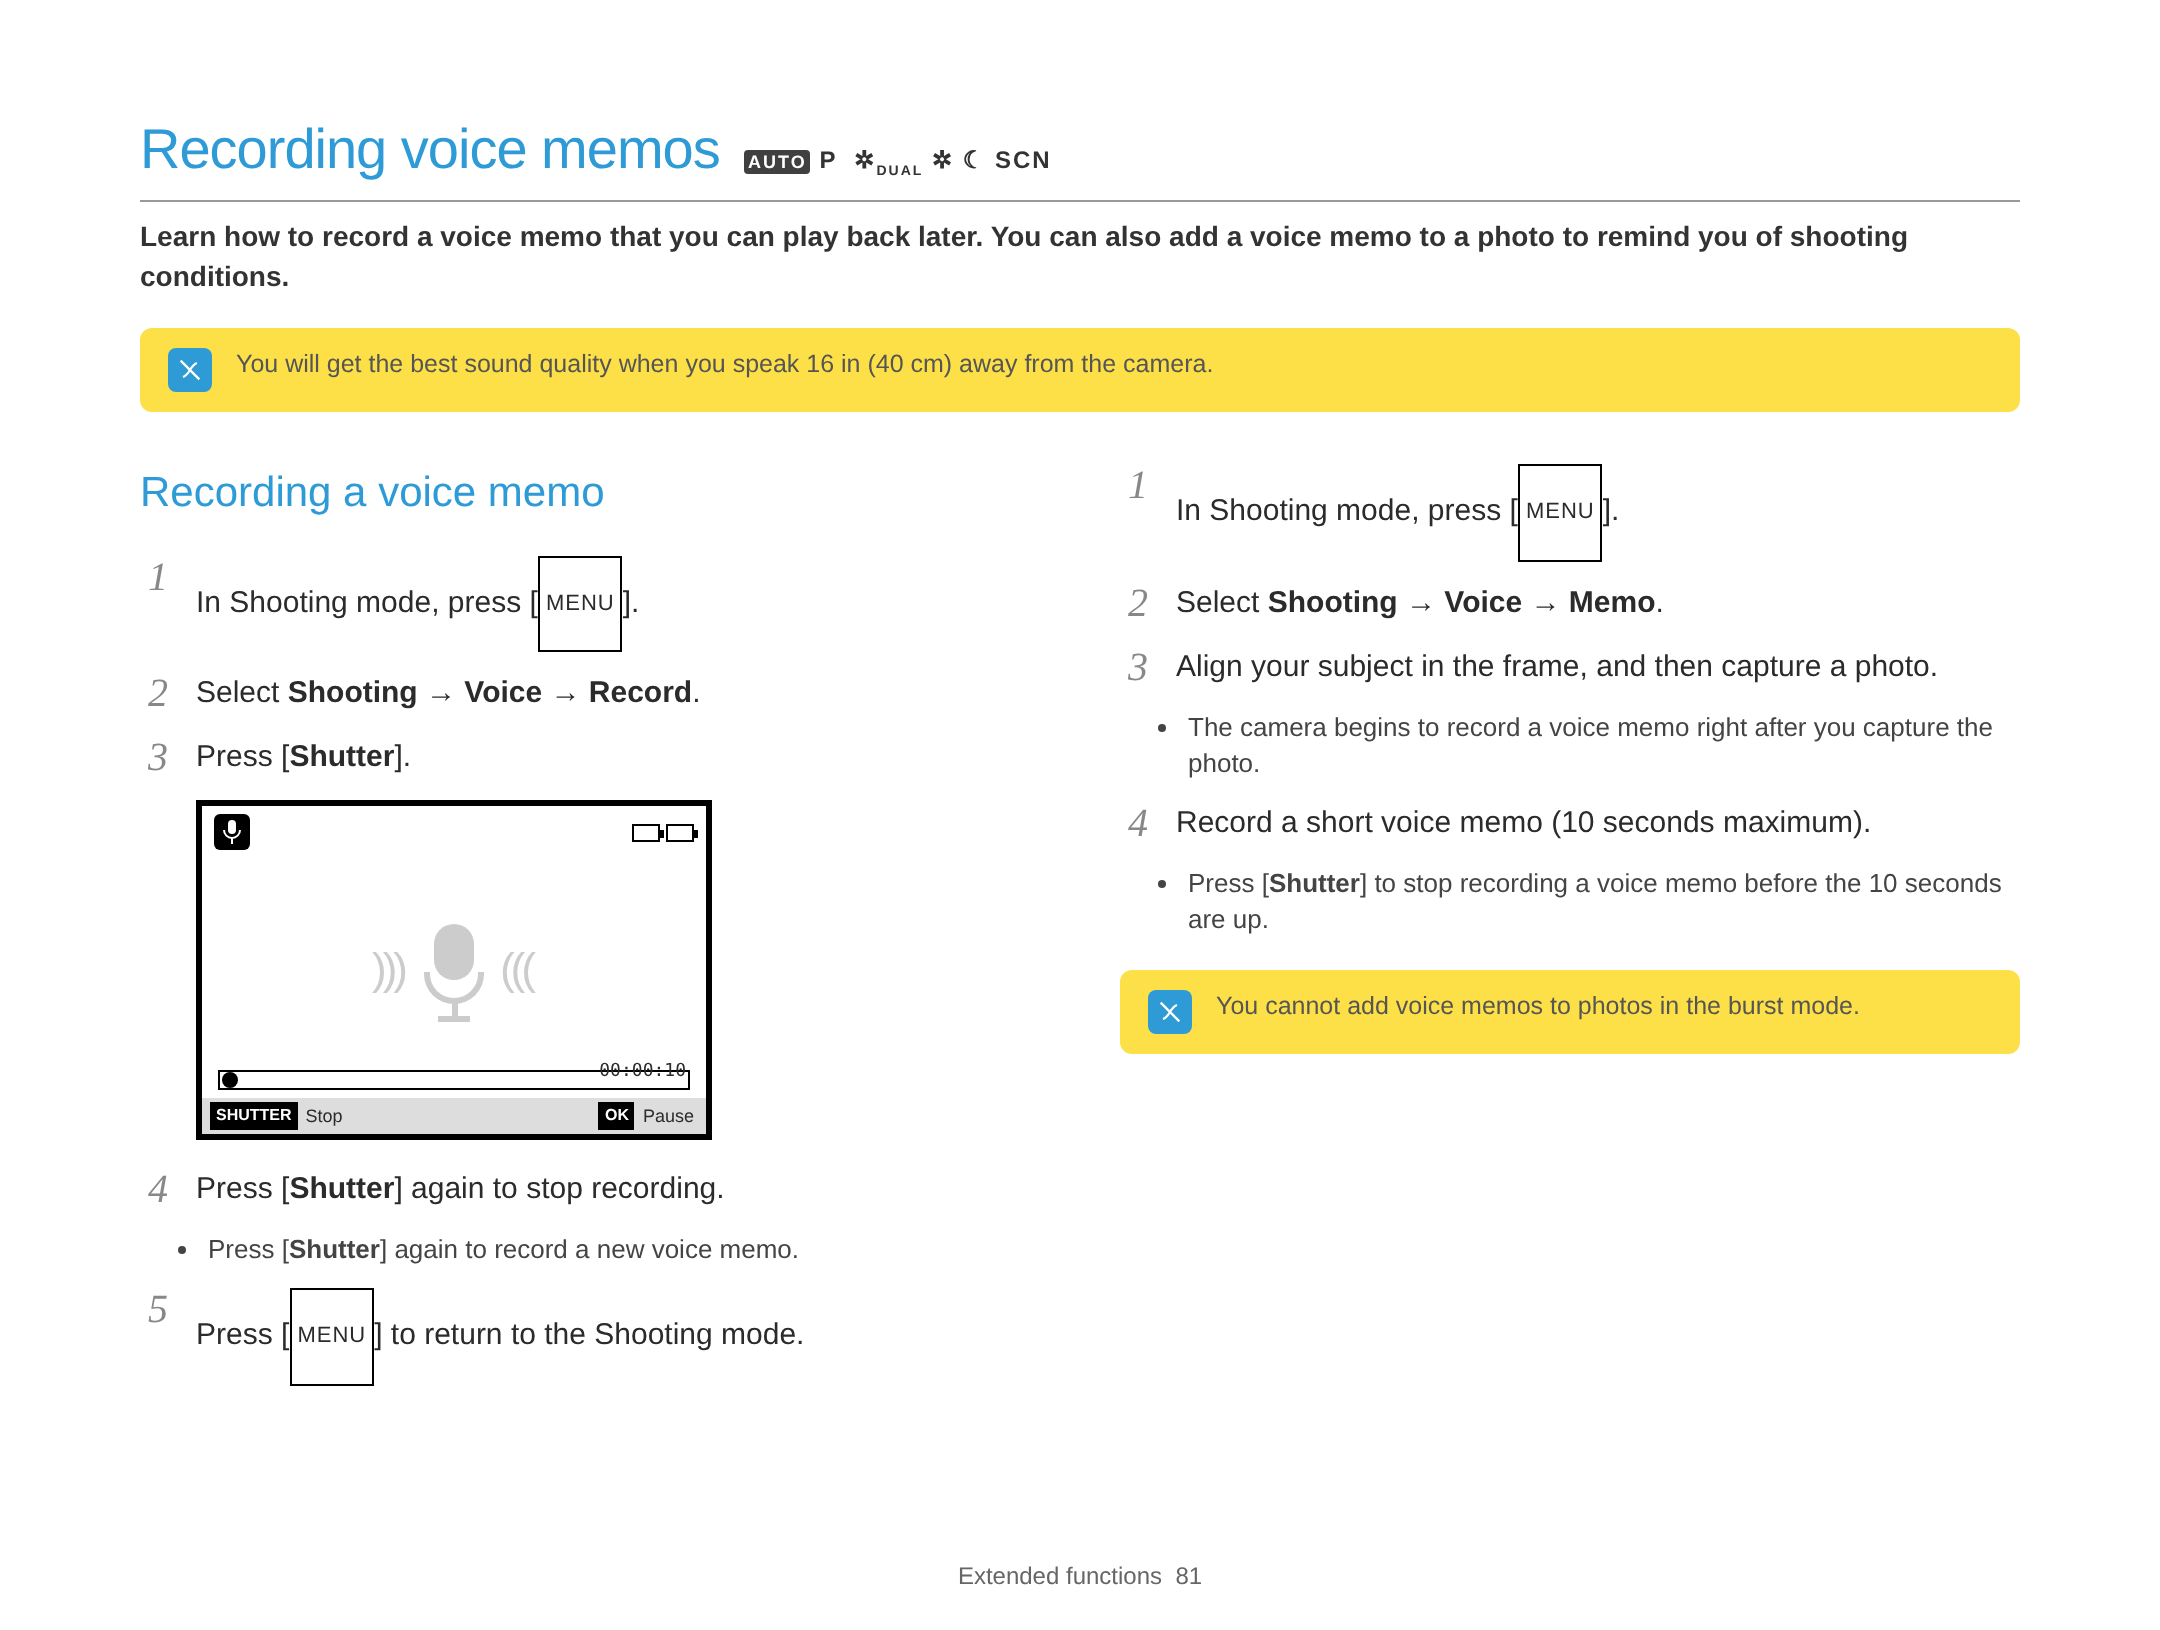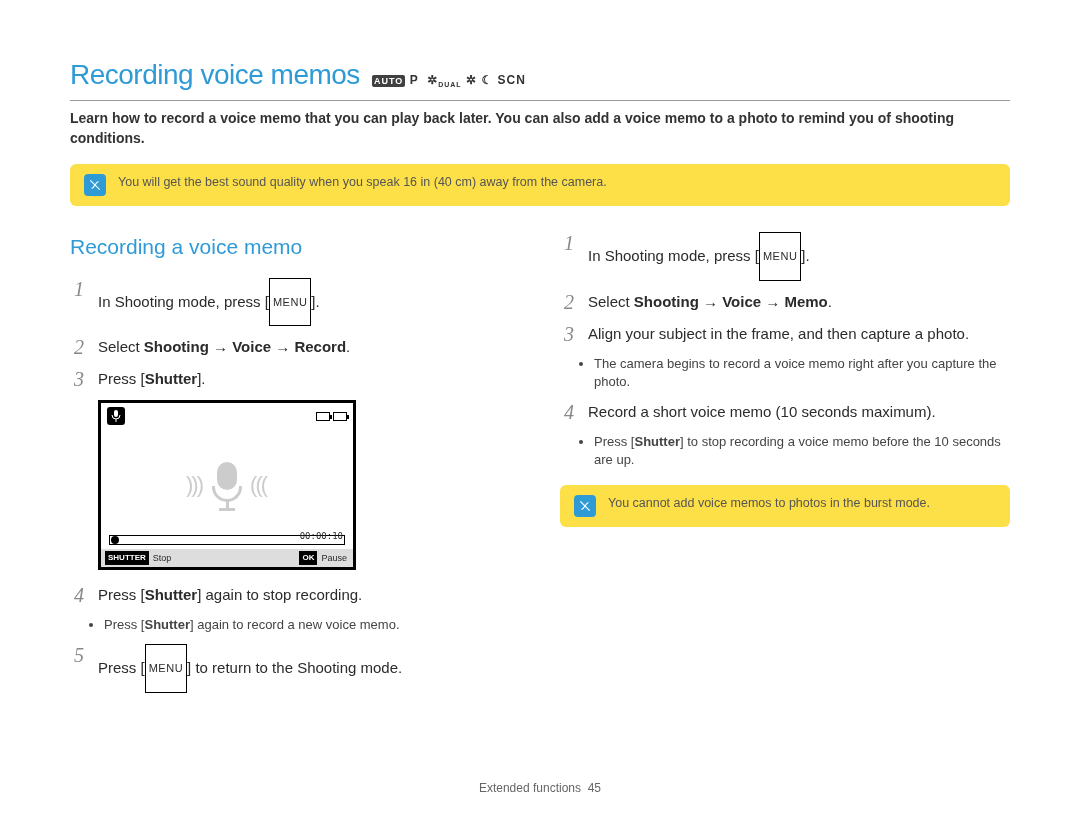--- a/index.html
+++ b/index.html
@@ -247,14 +247,14 @@
         <svg width="14" height="14" viewBox="0 0 24 24">
             <path fill="none" stroke="#fff" stroke-width="2" d="M4 4l16 16M6 18c6-2 6-10 12-12"></path>
           </svg>
       </div>
       <span>You cannot add voice memos to photos in the burst mode.</span>
     </div>
   </div>
 </div>
 
 <div class="footer">
-  <span>Extended functions</span>&nbsp;&nbsp;<span>45</span>
+  <span>Extended functions</span>&nbsp;&nbsp;<span>81</span>
 </div>
 
 </body></html>

